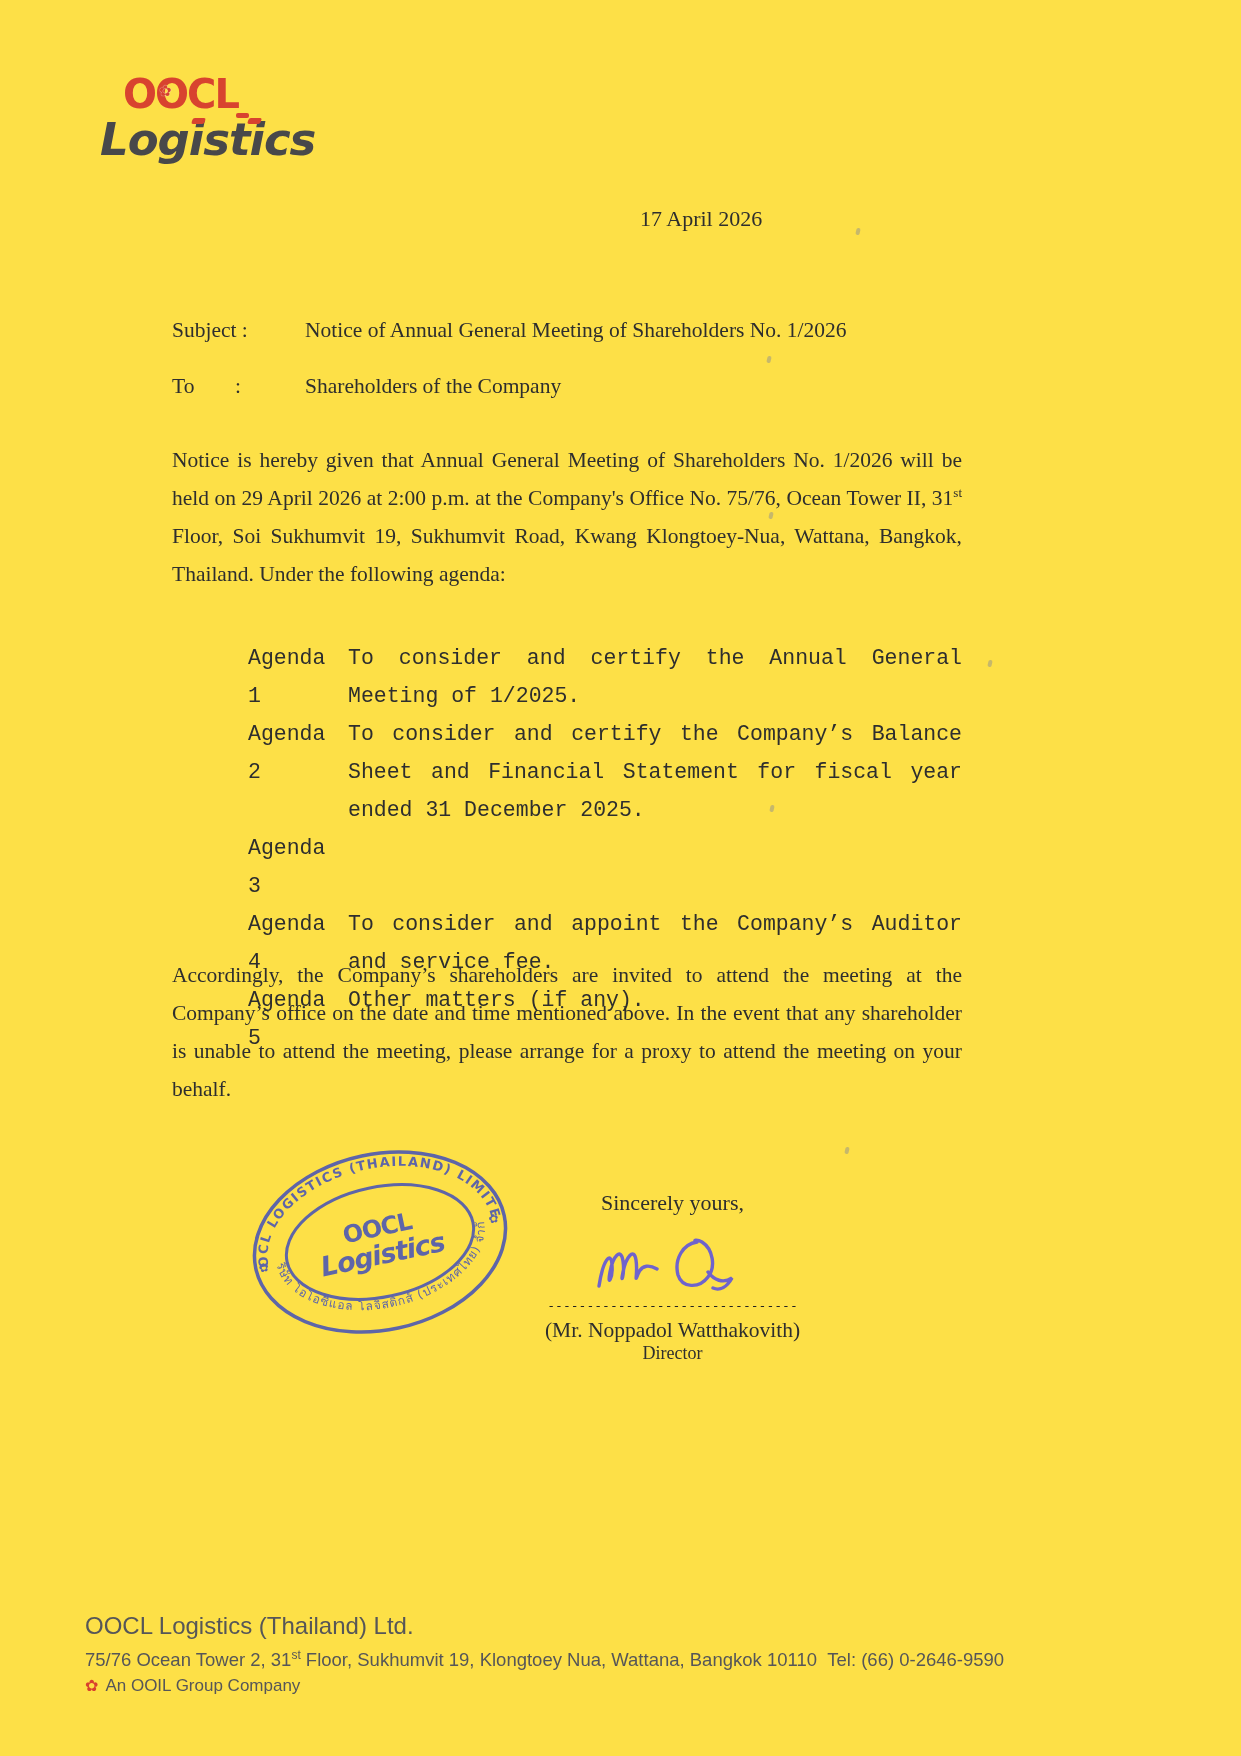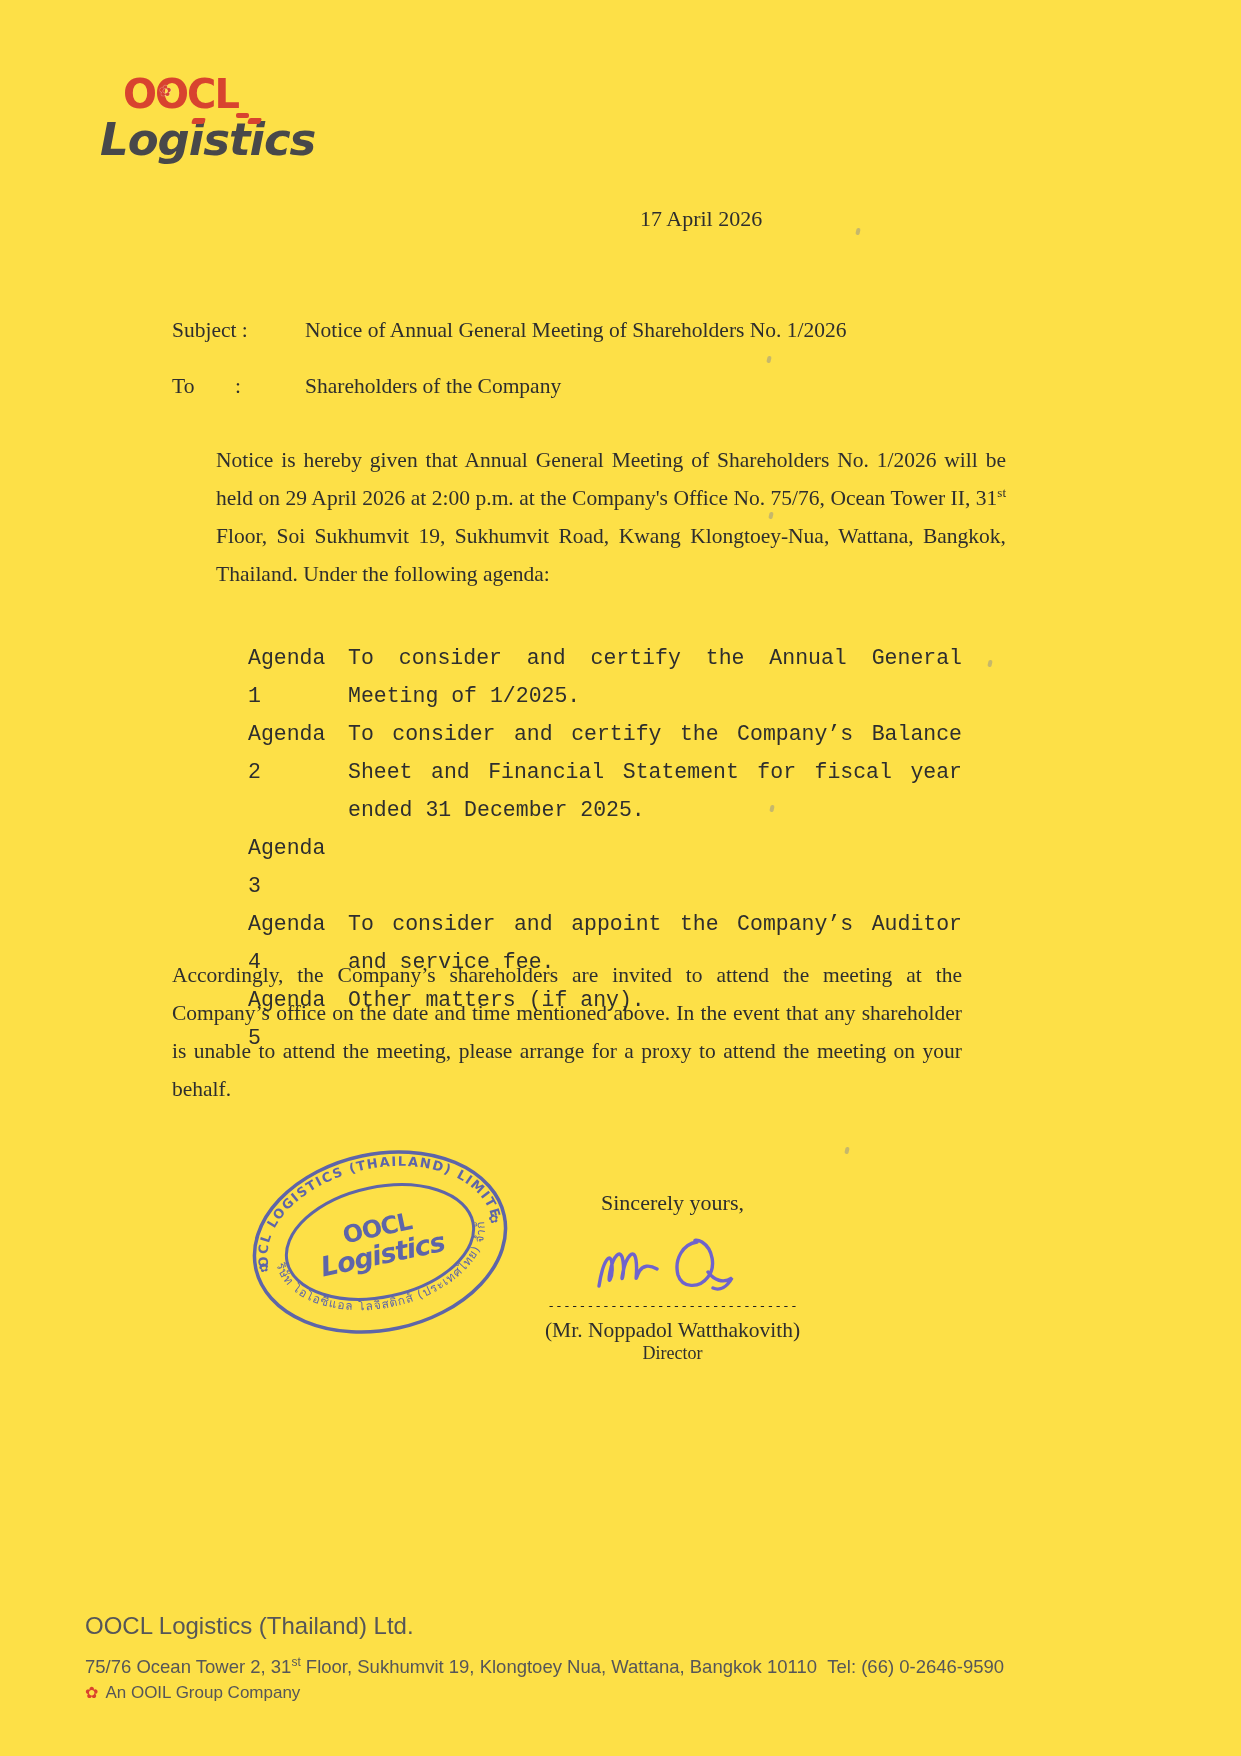--- a/index.html
+++ b/index.html
@@ -30,21 +30,21 @@
   
   .date{position:absolute;left:640px;top:206px;font-size:22px;}
   .row{position:absolute;left:172px;display:flex;font-size:21.5px;line-height:1.2;}
   .row-subject{top:318px;} .row-to{top:374px;}
   .row-label{width:133px;flex:none;position:relative;}
   .to-colon{position:absolute;left:63px;top:0;}
   .para{
     position:absolute;left:172px;width:790px;
     font-size:21.5px;line-height:38px;text-align:justify;margin:0;
   }
-  .para-intro{top:441px;margin-left:44px;}
+  .para-intro{top:441px;}
   .para-closing{top:956px;}
   sup{font-size:13px;line-height:0;}
   .agenda{position:absolute;left:172px;top:639px;width:790px;font-size:21.5px;line-height:38px;font-family:Liberation Mono, monospace;}
   .agenda-row{display:flex;}
   .agenda-label{width:100px;flex:none;margin-left:76px;}
   .agenda-text{flex:1;text-align:justify;}
   
   .stamp{position:absolute;left:248px;top:1150px;width:264px;height:184px;transform:rotate(-12deg);opacity:0.9;}
   .stamp text{fill:#4d58b3;font-family:"DejaVu Sans",sans-serif;}
   .stamp-arc{font-size:13px;letter-spacing:1.5px;font-weight:bold;}
@@ -57,21 +57,21 @@
   .sig-draw{display:block;margin:14px auto -4px auto;}
   .sig-line{
     font-family:"DejaVu Sans Mono",monospace;font-size:13px;line-height:12px;
     color:#222;white-space:nowrap;overflow:hidden;
   }
   .sig-name{font-size:21.5px;margin-top:6px;}
   .sig-title{font-size:18px;margin-top:0;}
   
   .footer{position:absolute;left:85px;top:1612px;font-family:"Liberation Sans","DejaVu Sans",sans-serif;color:#565658;}
   .footer-company{font-size:24px;font-weight:normal;}
-  .footer-address{font-size:18.5px;margin-top:16px;}
+  .footer-address{font-size:18.5px;margin-top:9px;}
   .footer-address sup{font-size:12px;}
   .footer-tagline{display:flex;align-items:center;margin-top:5px;font-size:17px;}
   .footer-flower{color:#d9412e;font-size:16px;margin-right:7px;line-height:1;}
   
   .speck{position:absolute;width:4px;height:7px;border-radius:2px;background:#8f8f8f;opacity:0.5;transform:rotate(14deg);}
 </style>
 </head>
 <body>
 
 <div class="page">

